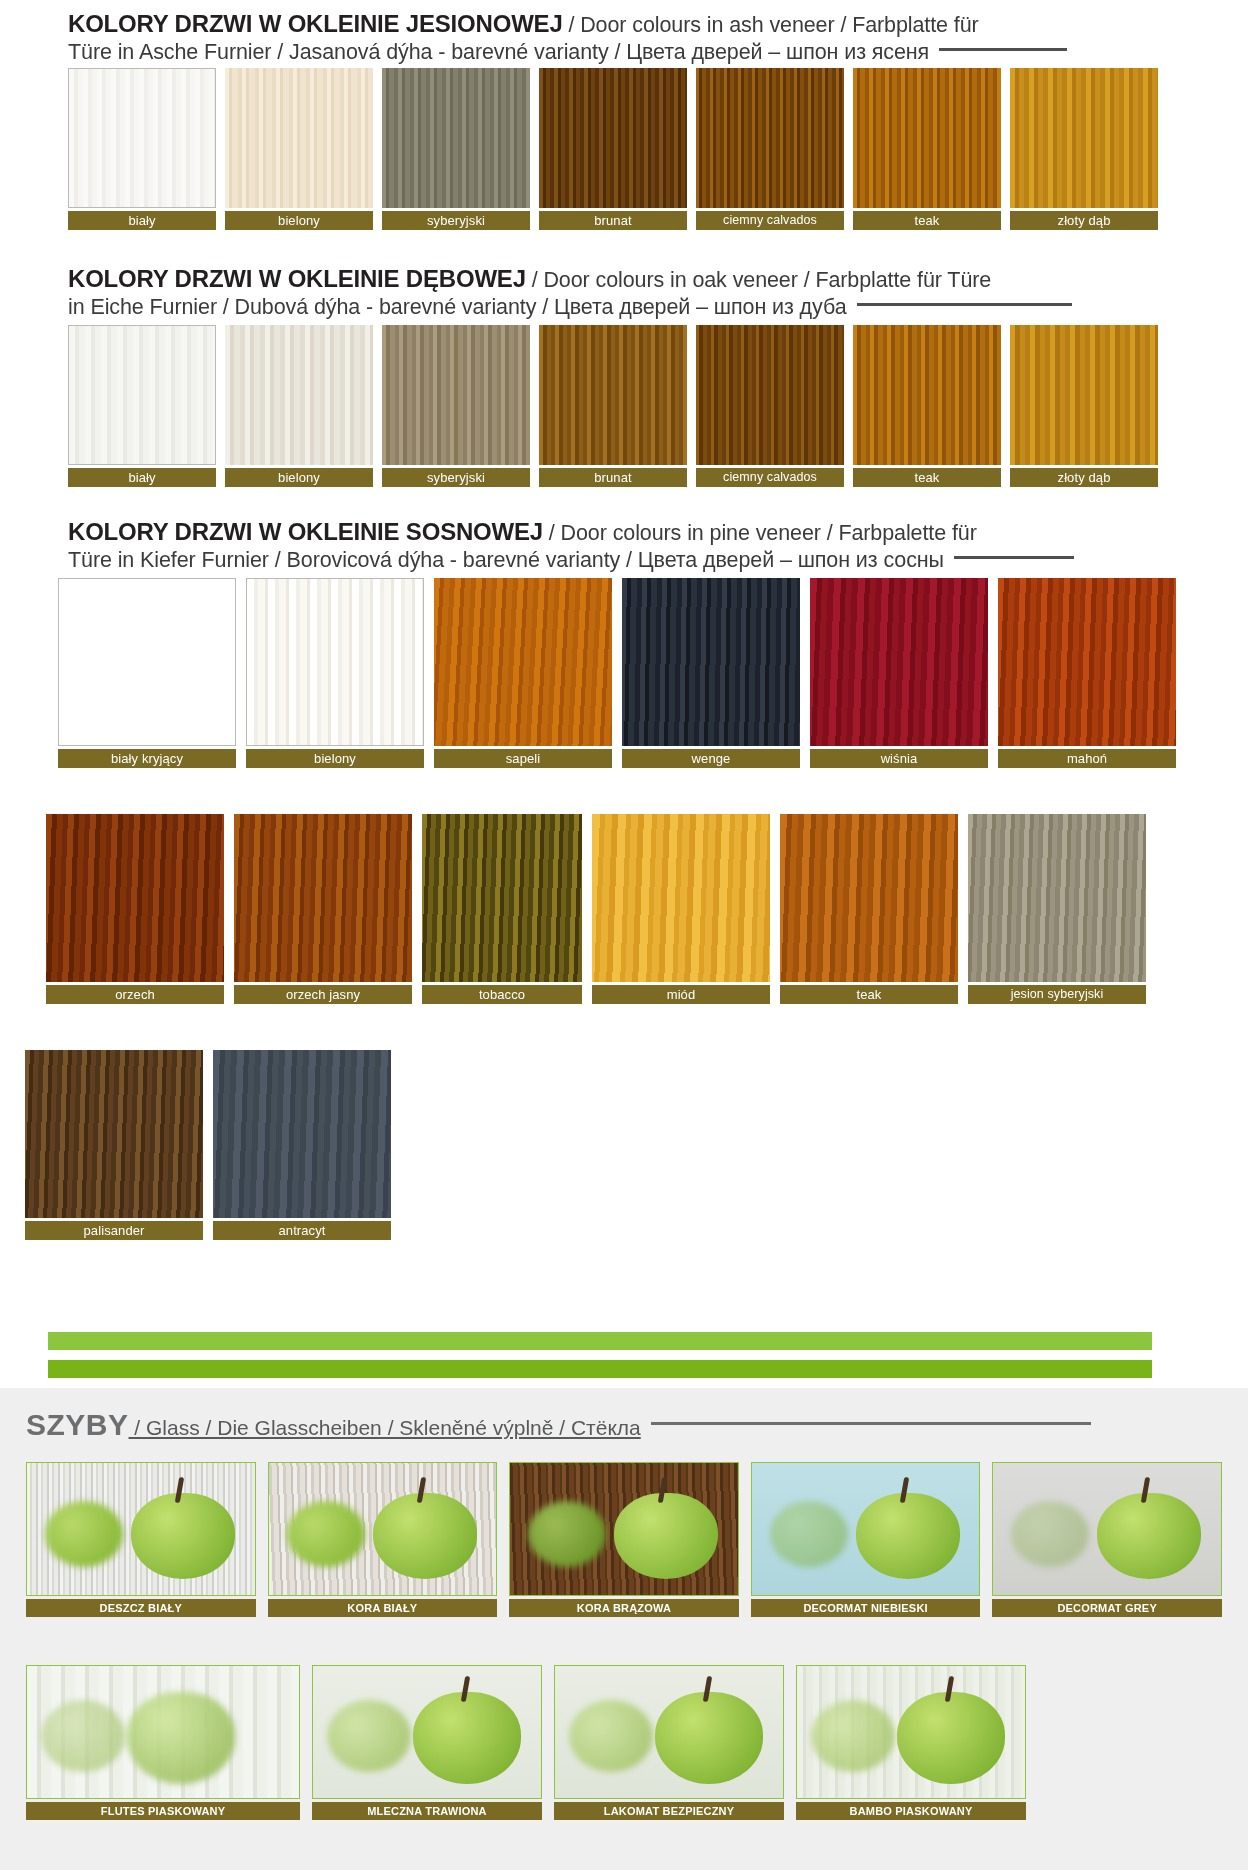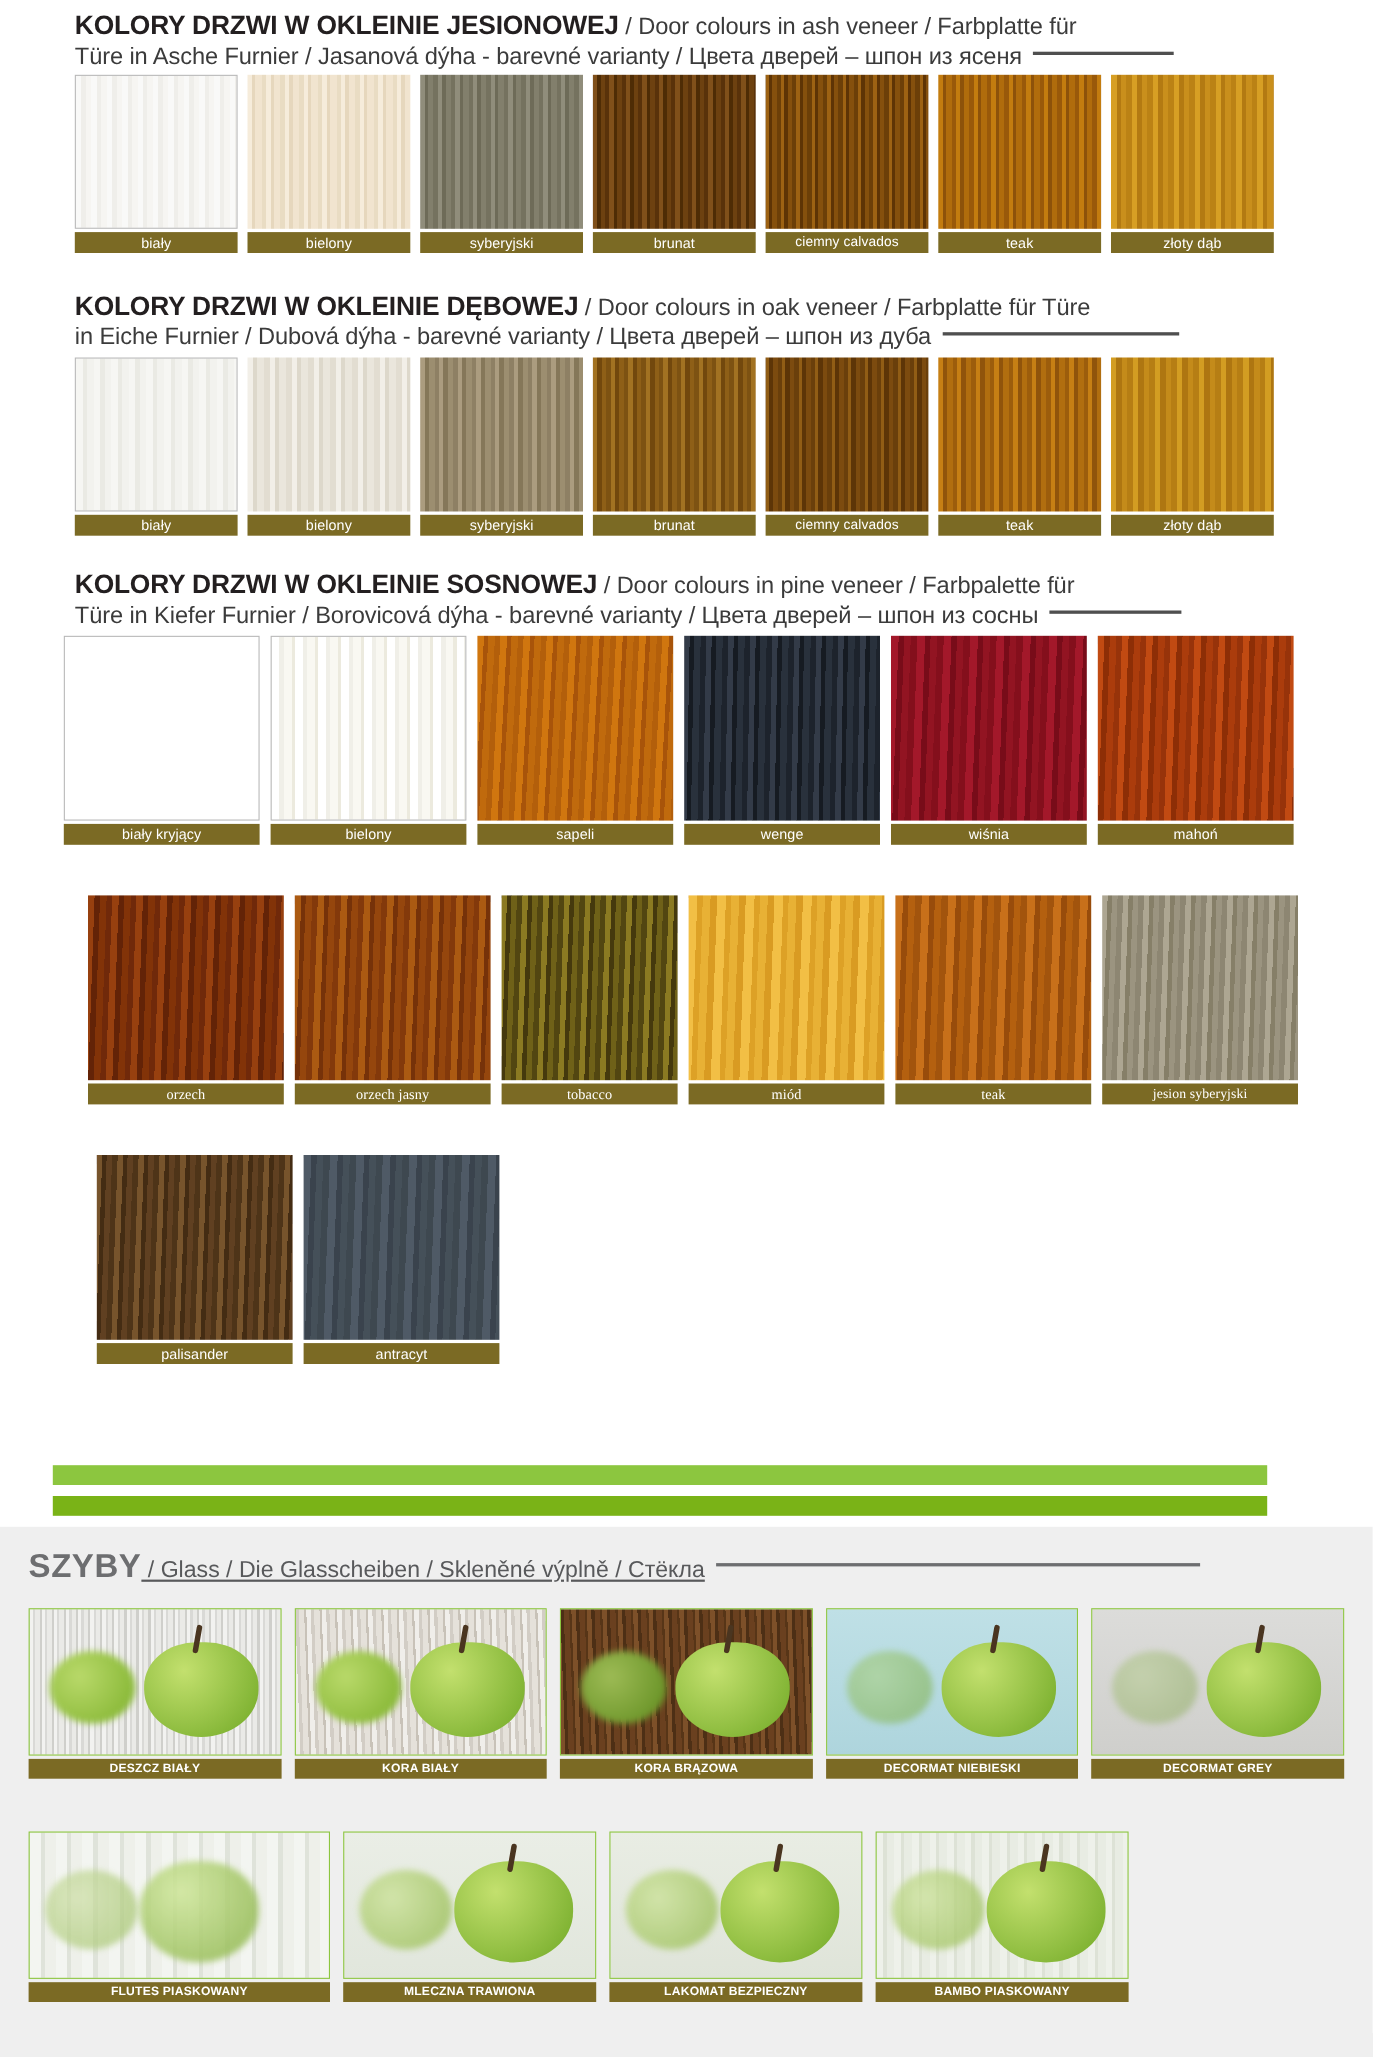--- a/index.html
+++ b/index.html
@@ -245,21 +245,21 @@
         background:repeating-linear-gradient(92deg,#a3182a 0 7px,#780c19 7px 12px,#921422 12px 18px,#840f1c 18px 24px);"></div>
       <div class="cap">wiśnia</div>
     </div>
     <div class="cell" style="width:178px;">
       <div class="sw wood" style="height:168px;
         background:repeating-linear-gradient(92deg,#c14a12 0 6px,#8d2e06 6px 11px,#ab3c0c 11px 17px,#97330a 17px 22px);"></div>
       <div class="cap">mahoń</div>
     </div>
   </div>
 
-  <div class="grid" style="position:absolute; left:0; top:814px; width:1248px; gap:10px; padding-left:80px; padding-right:56px;font-family:Liberation Serif, serif;">
+  <div class="grid" style="position:absolute; left:0; top:814px; width:1248px; gap:10px; padding-left:46px; padding-right:56px;">
     <div class="cell" style="width:178px;">
       <div class="sw wood" style="height:168px;
         background:repeating-linear-gradient(92deg,#97400f 0 6px,#632307 6px 11px,#823308 11px 17px,#70290a 17px 22px);"></div>
       <div class="cap">orzech</div>
     </div>
     <div class="cell" style="width:178px;">
       <div class="sw wood" style="height:168px;
         background:repeating-linear-gradient(92deg,#ab5a12 0 6px,#763209 6px 10px,#95460d 10px 16px,#83390b 16px 21px);"></div>
       <div class="cap">orzech jasny</div>
     </div>
@@ -281,21 +281,21 @@
     <div class="cell" style="width:178px;">
       <div class="sw wood" style="height:168px;
         background:repeating-linear-gradient(92deg,#ada692 0 5px,#867f68 5px 9px,#9b9480 9px 14px,#8d8672 14px 19px);"></div>
       <div class="cap small">jesion syberyjski</div>
     </div>
   </div>
 
   <div class="greenbar" style="top:1332px;"></div>
   <div class="greenbar2" style="top:1360px;"></div>
 
-  <div class="grid" style="position:absolute; left:0; top:1050px; width:1248px; gap:10px; padding-left:88px; padding-right:56px;">
+  <div class="grid" style="position:absolute; left:0; top:1050px; width:1248px; gap:10px; padding-left:25px; padding-right:56px;">
     <div class="cell" style="width:178px;">
       <div class="sw wood" style="height:168px;
         background:repeating-linear-gradient(92deg,#77542c 0 5px,#442c13 5px 9px,#604021 9px 14px,#4e3418 14px 19px);"></div>
       <div class="cap">palisander</div>
     </div>
     <div class="cell" style="width:178px;">
       <div class="sw wood" style="height:168px;
         background:repeating-linear-gradient(92deg,#4f5a66 0 7px,#3a434d 7px 12px,#455059 12px 18px,#3e4850 18px 24px);"></div>
       <div class="cap">antracyt</div>
     </div>

